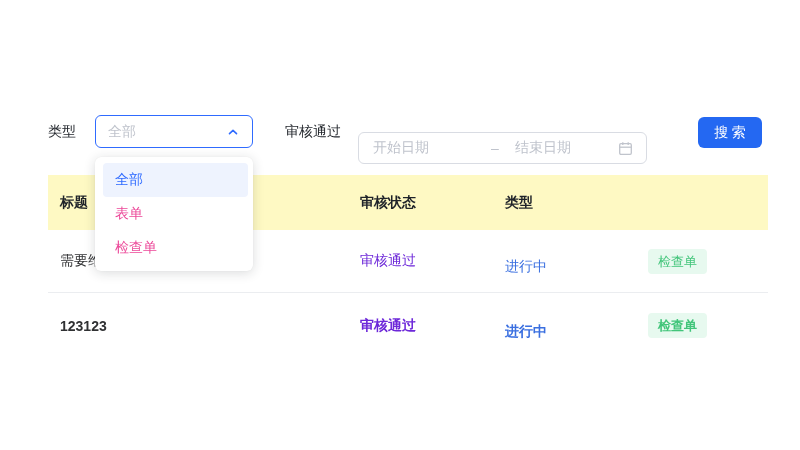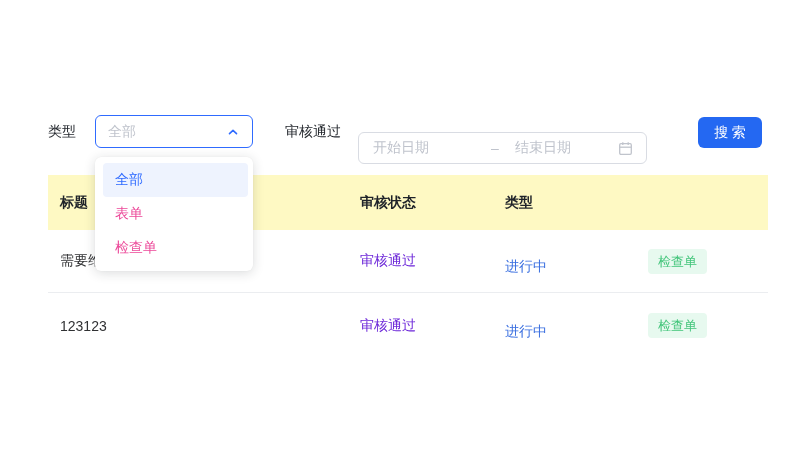--- a/index.html
+++ b/index.html
@@ -30,21 +30,21 @@
     background:#2468f2; color:#fff; border:none; border-radius:6px; font-size:14px;
     font-family:Liberation Serif, serif; cursor:pointer;margin-left:20px; }
 
   
   .table { position:absolute; left:48px; top:175px; width:720px; }
   .trow { display:grid; grid-template-columns:300px 145px 143px 132px; align-items:center; }
   .thead { height:55px; background:#fef9c3; }
   .thead .cell { font-weight:700; color:#1f2329; }
   .cell { padding-left:12px; font-size:14px; color:#303133; white-space:nowrap; }
   .body-row1 { height:63px; border-bottom:1px solid #ebedf0; }
-  .body-row2 { height:65px; }
+  .body-row2 { height:65px;font-weight:bold; }
   .txt-green { color:#6d28d9; }
   .txt-blue  { color:#3a6fe0;margin-top:12px; }
   .tag { display:inline-block; background:#e7f9ef; color:#42c57a; font-size:13px;
     line-height:1; padding:6px 10px; border-radius:4px; }
 
   
   .dropdown { position:absolute; left:95px; top:157px; width:158px;
     background:#fff; border-radius:6px; padding:6px 0;
     box-shadow:0 2px 12px rgba(31,35,41,.16), 0 0 1px rgba(31,35,41,.08); z-index:10; }
   .option { height:34px; display:flex; align-items:center; padding-left:20px;

